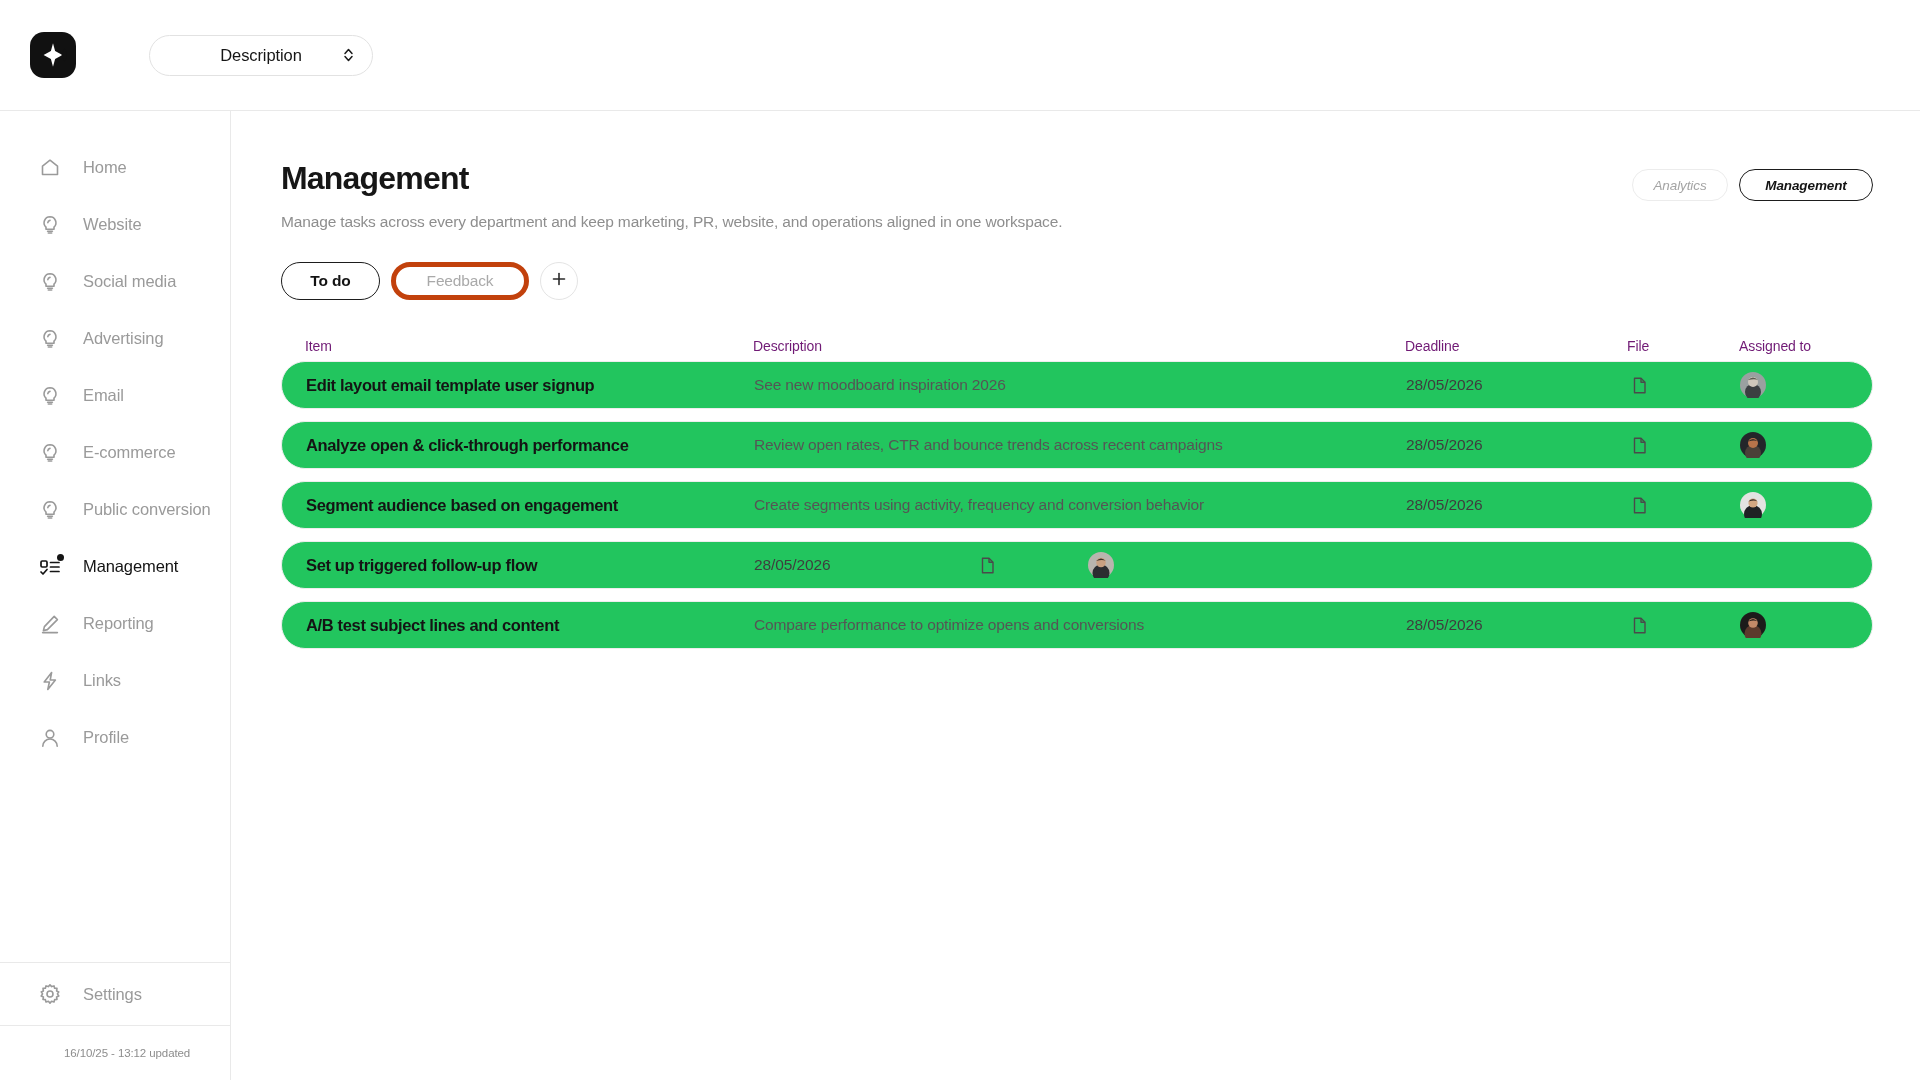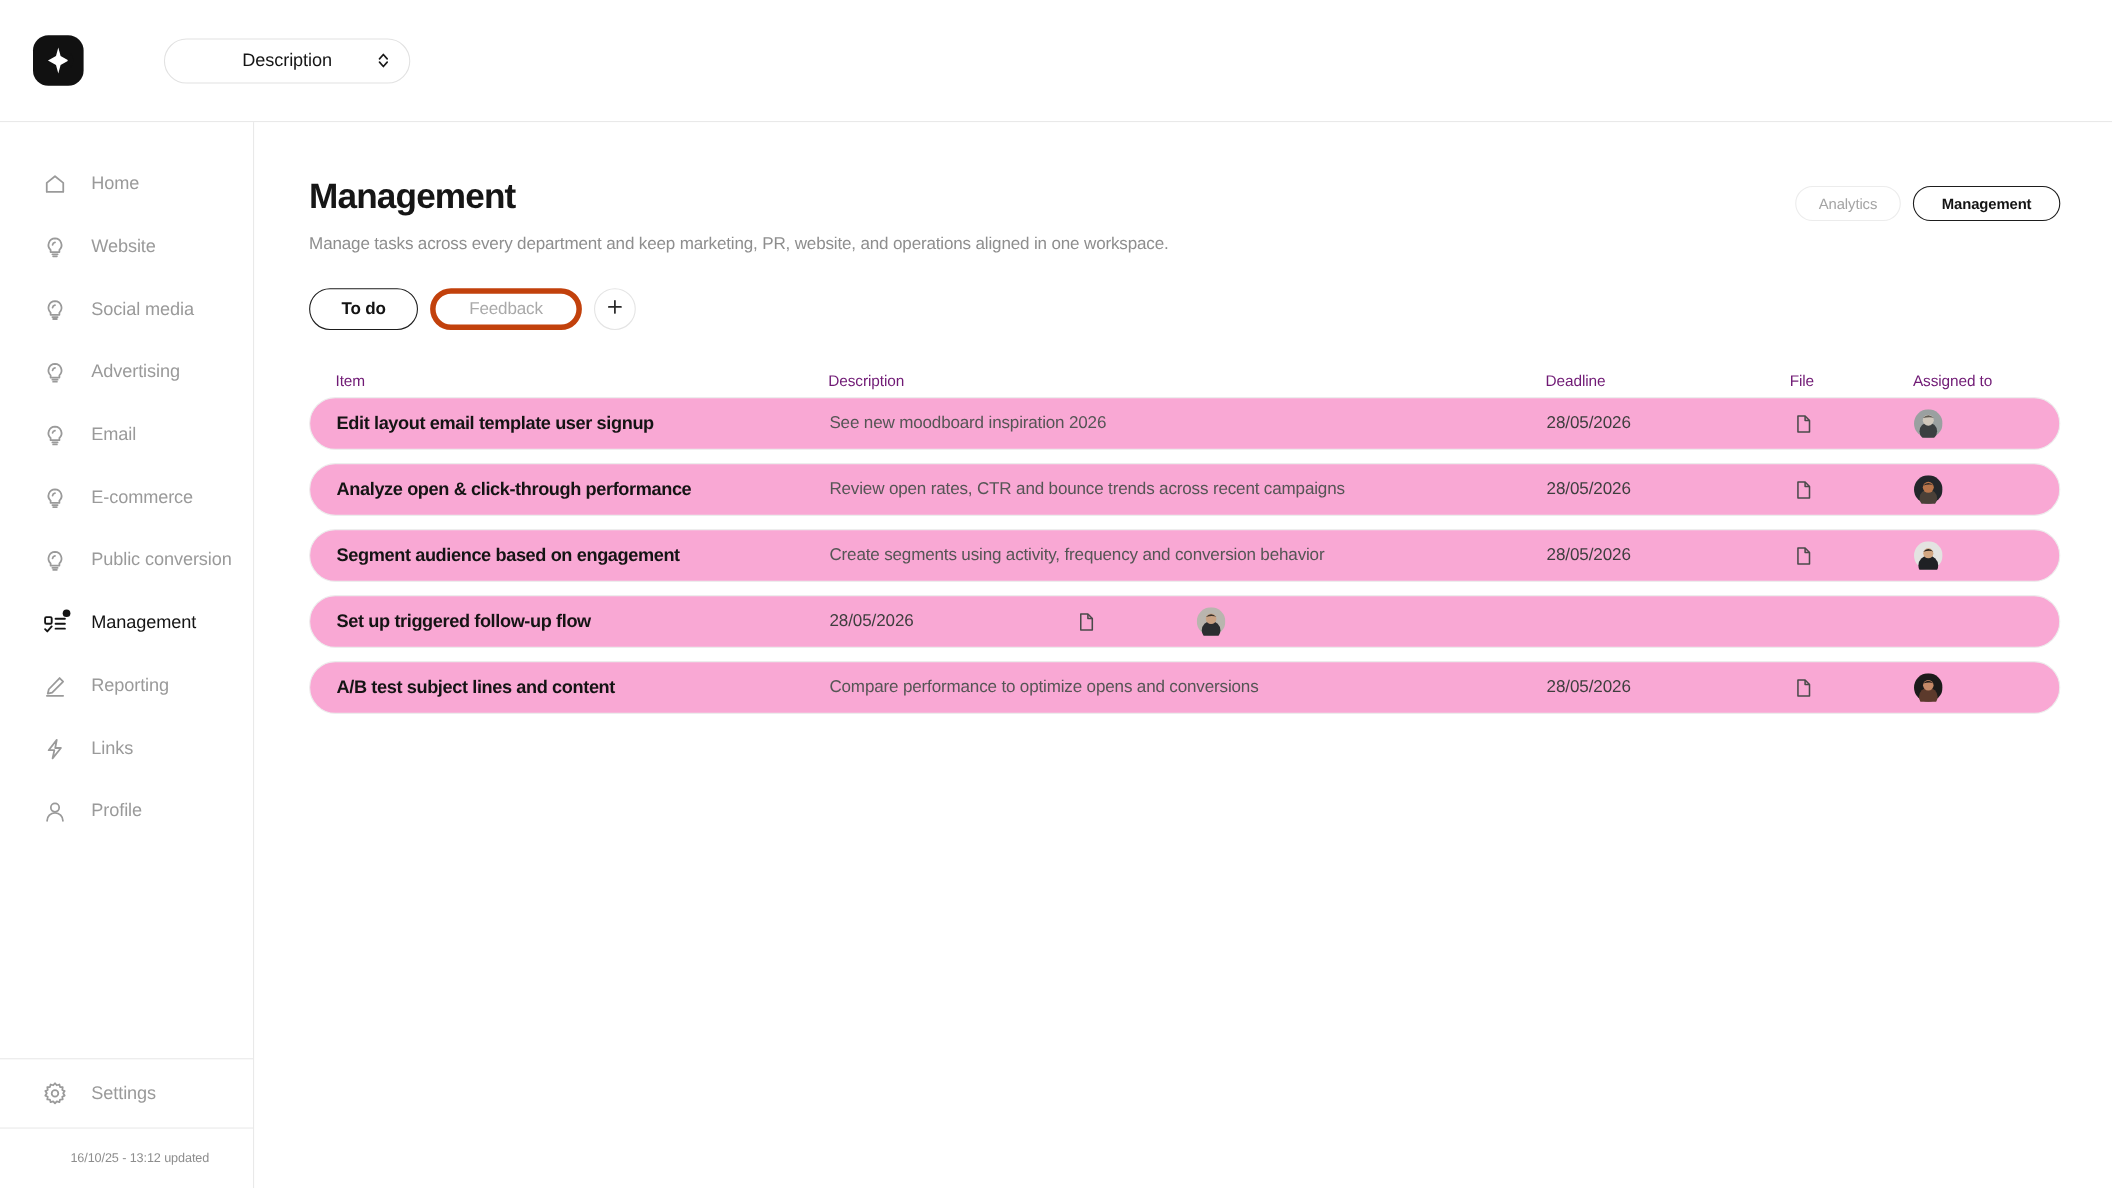--- a/index.html
+++ b/index.html
@@ -136,20 +136,21 @@
   }
   .pill {
     border-radius: 20px;
     height: 32px;
     display: flex; align-items: center; justify-content: center;
     font-size: 13.5px;
     letter-spacing: -0.1px;
     cursor: pointer;
     background: #fff;
     white-space: nowrap;
+    font-style: italic;
   }
   .pill.inactive { border: 1px solid #ececec; color: #a4a4a4; }
   .pill.active { border: 1.6px solid #1d1d1d; color: #141414; font-weight: bold; }
   .pill-analytics { width: 96px; }
   .pill-management { width: 134px; }
 
   .tabs-row {
     margin-top: 31px;
     display: flex; align-items: center; gap: 11px;
   }
@@ -190,21 +191,21 @@
   .c-file { width: 112px; flex: none; }
   .c-assign { flex: 1; }
 
   .t-row {
     height: 48px;
     border: 1px solid #ededed;
     border-radius: 24px;
     display: flex; align-items: center;
     padding: 0 26px 0 24px;
     margin-bottom: 12px;
-    background: #f9a8d4;
+    background: #22c55e;
     cursor: pointer;
   }
   .t-row .r-item {
     font-size: 16.5px;
     font-weight: bold;
     color: #141414;
     letter-spacing: -0.35px;
   }
   .t-row .r-desc {
     font-size: 15.5px;

